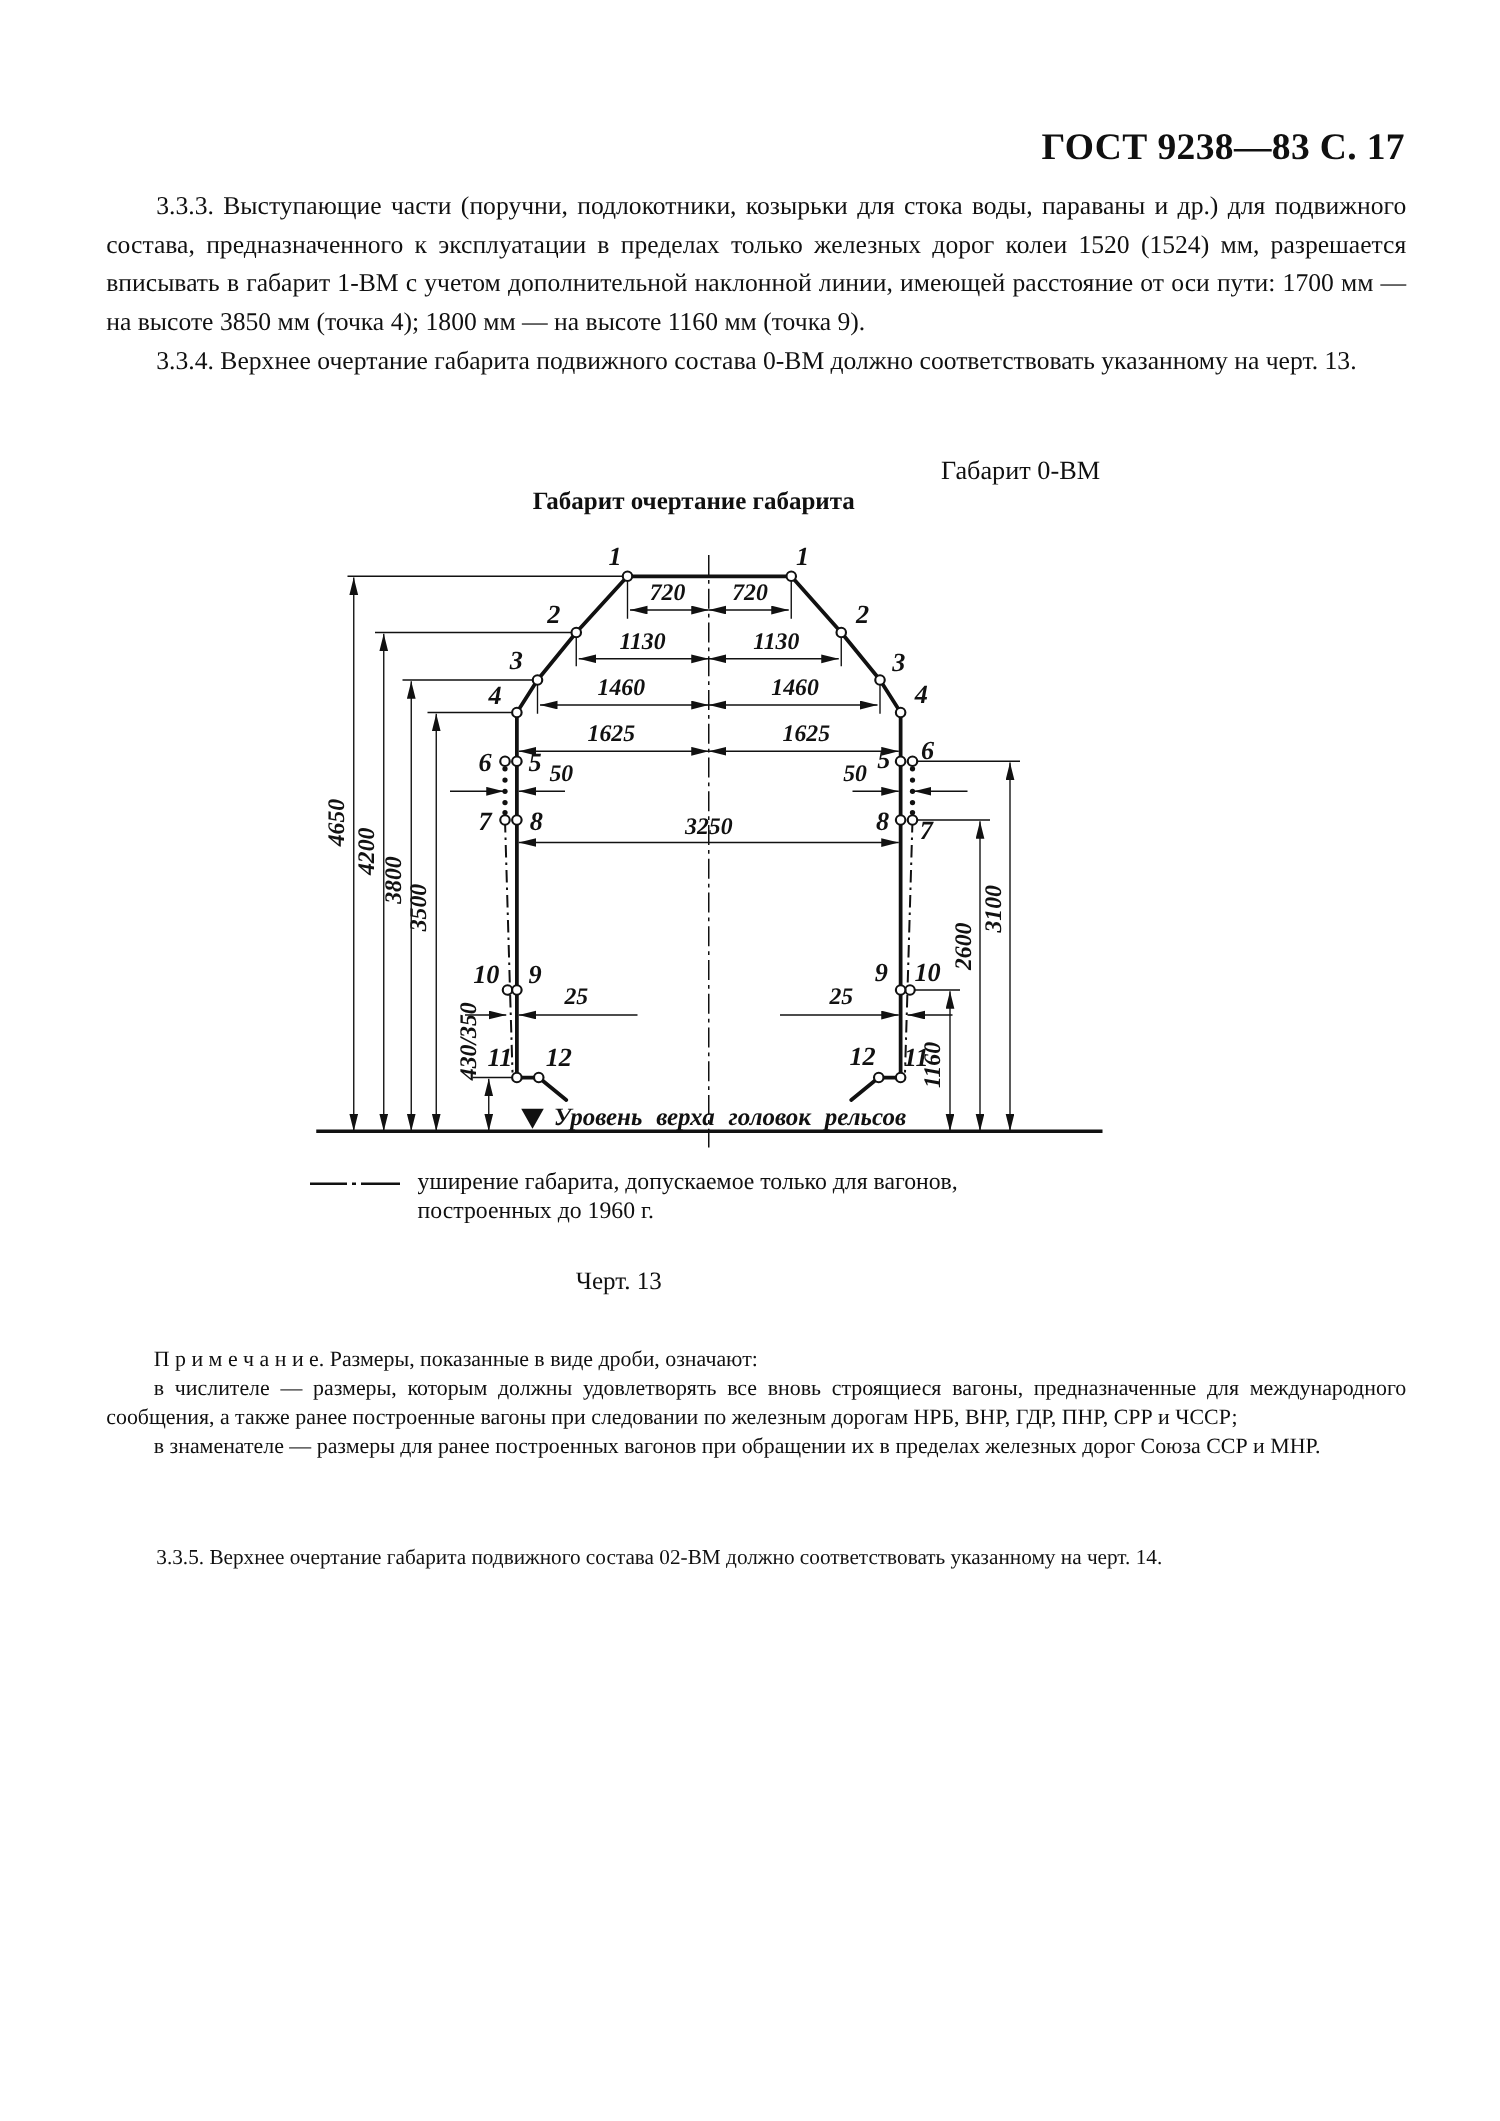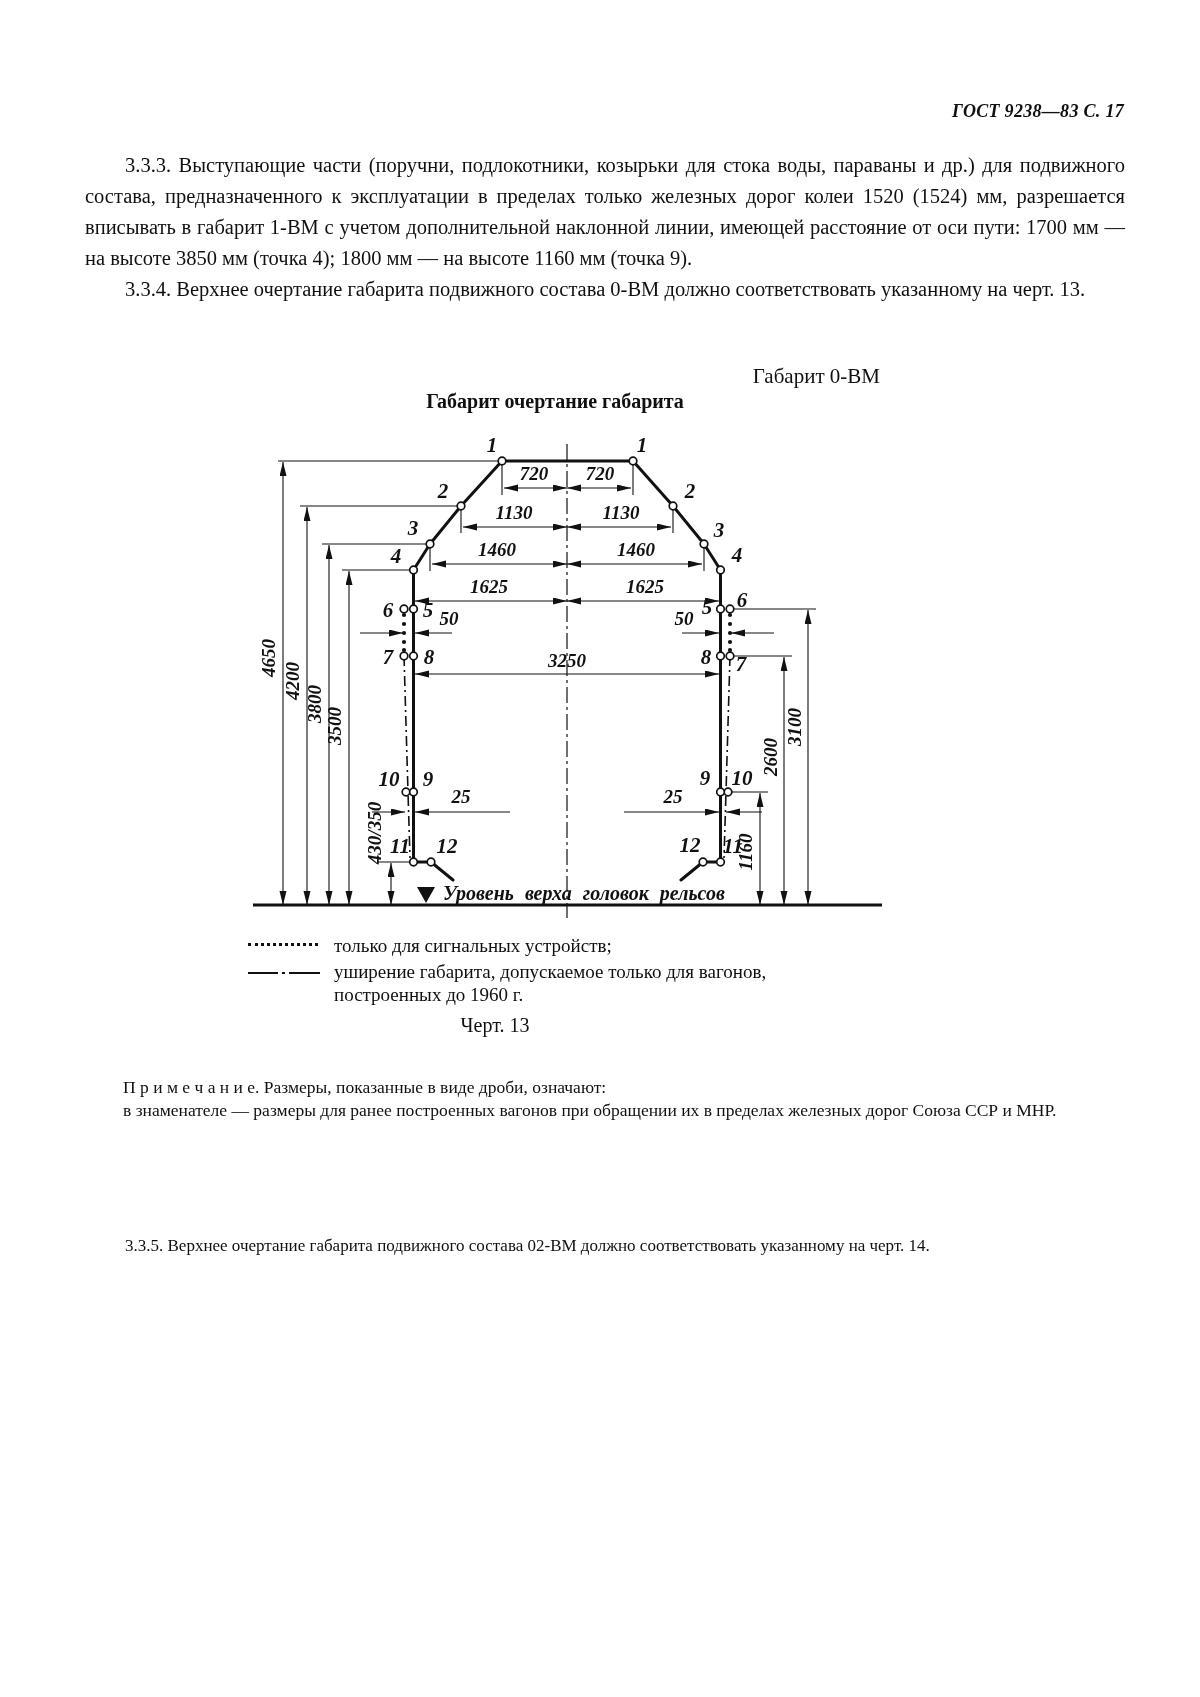--- a/index.html
+++ b/index.html
@@ -1,18 +1,18 @@
 <!DOCTYPE html>
 <html><head>
 <meta charset="utf-8">
 <style>
   html,body{margin:0;padding:0;background:#fff;}
   .page{position:relative;width:1200px;height:1697px;background:#fff;color:#101010;
         font-family:"Liberation Serif",serif;overflow:hidden;}
-  .hdr{position:absolute;top:101px;right:76px;font-size:18px;font-weight:bold;letter-spacing:.3px;font-style:italic;}
+  .hdr{position:absolute;top:101px;right:76px;font-size:30px;font-weight:bold;letter-spacing:.3px;}
   .body-block{position:absolute;left:85px;top:150px;width:1040px;font-size:20.5px;line-height:31px;text-align:justify;}
   .body-block p{margin:0;text-indent:40px;}
   .fig-title{position:absolute;left:230px;top:364px;width:650px;text-align:right;font-weight:normal;font-size:21px;line-height:24px;}
   .fig-sub{position:absolute;left:230px;top:390px;width:650px;text-align:center;font-weight:bold;font-size:20px;}
   .figsvg{position:absolute;left:230px;top:400px;}
   .legend{position:absolute;left:248px;top:934px;font-size:19px;line-height:23px;}
   .legend .row{display:flex;align-items:flex-start;margin-bottom:3px;}
   .legend .sym{width:72px;flex:0 0 72px;margin-right:14px;position:relative;height:23px;}
   .legend .sym .dots{position:absolute;top:9px;left:0;width:70px;border-bottom:3px dotted #111;}
   .legend .sym .dashdot{position:absolute;top:12px;left:0;width:72px;height:2px;
@@ -213,36 +213,31 @@
       <text class="dlbl" transform="rotate(-90 381 833)" x="381" y="833">430/350</text>
       <text class="dlbl" transform="rotate(-90 752 852)" x="752" y="852">1160</text>
       <text class="dlbl" transform="rotate(-90 777 757)" x="777" y="757">2600</text>
       <text class="dlbl" transform="rotate(-90 801 727)" x="801" y="727">3100</text>
     </g>
   </svg>
 
   <div class="legend">
     <div class="row">
       <span class="sym">
-          <span class="dots"></span>
-        </span>
-      <span class="txt">только для сигнальных устройств;</span>
-    </div>
-    <div class="row">
-      <span class="sym">
           <span class="dashdot"></span>
         </span>
       <span class="txt">уширение габарита, допускаемое только для вагонов, построенных до 1960 г.</span>
     </div>
   </div>
 
   <div class="fig-caption">Черт. 13</div>
 
   <div class="note-block">
     <p>П р и м е ч а н и е.  Размеры, показанные в виде дроби, означают:</p>
+    <p>в числителе — размеры, которым должны удовлетворять все вновь строящиеся вагоны, предназначенные для международного сообщения, а также ранее построенные вагоны при следовании по железным дорогам НРБ, ВНР, ГДР, ПНР, СРР и ЧССР;</p>
     <p>в знаменателе — размеры для ранее построенных вагонов при обращении их в пределах железных дорог Союза ССР и МНР.</p>
   </div>
 
   <div class="p335">
     <p>3.3.5. Верхнее очертание габарита подвижного состава 02-ВМ должно соответствовать указанному на черт. 14.</p>
   </div>
 
 </div>
 
 </body></html>

